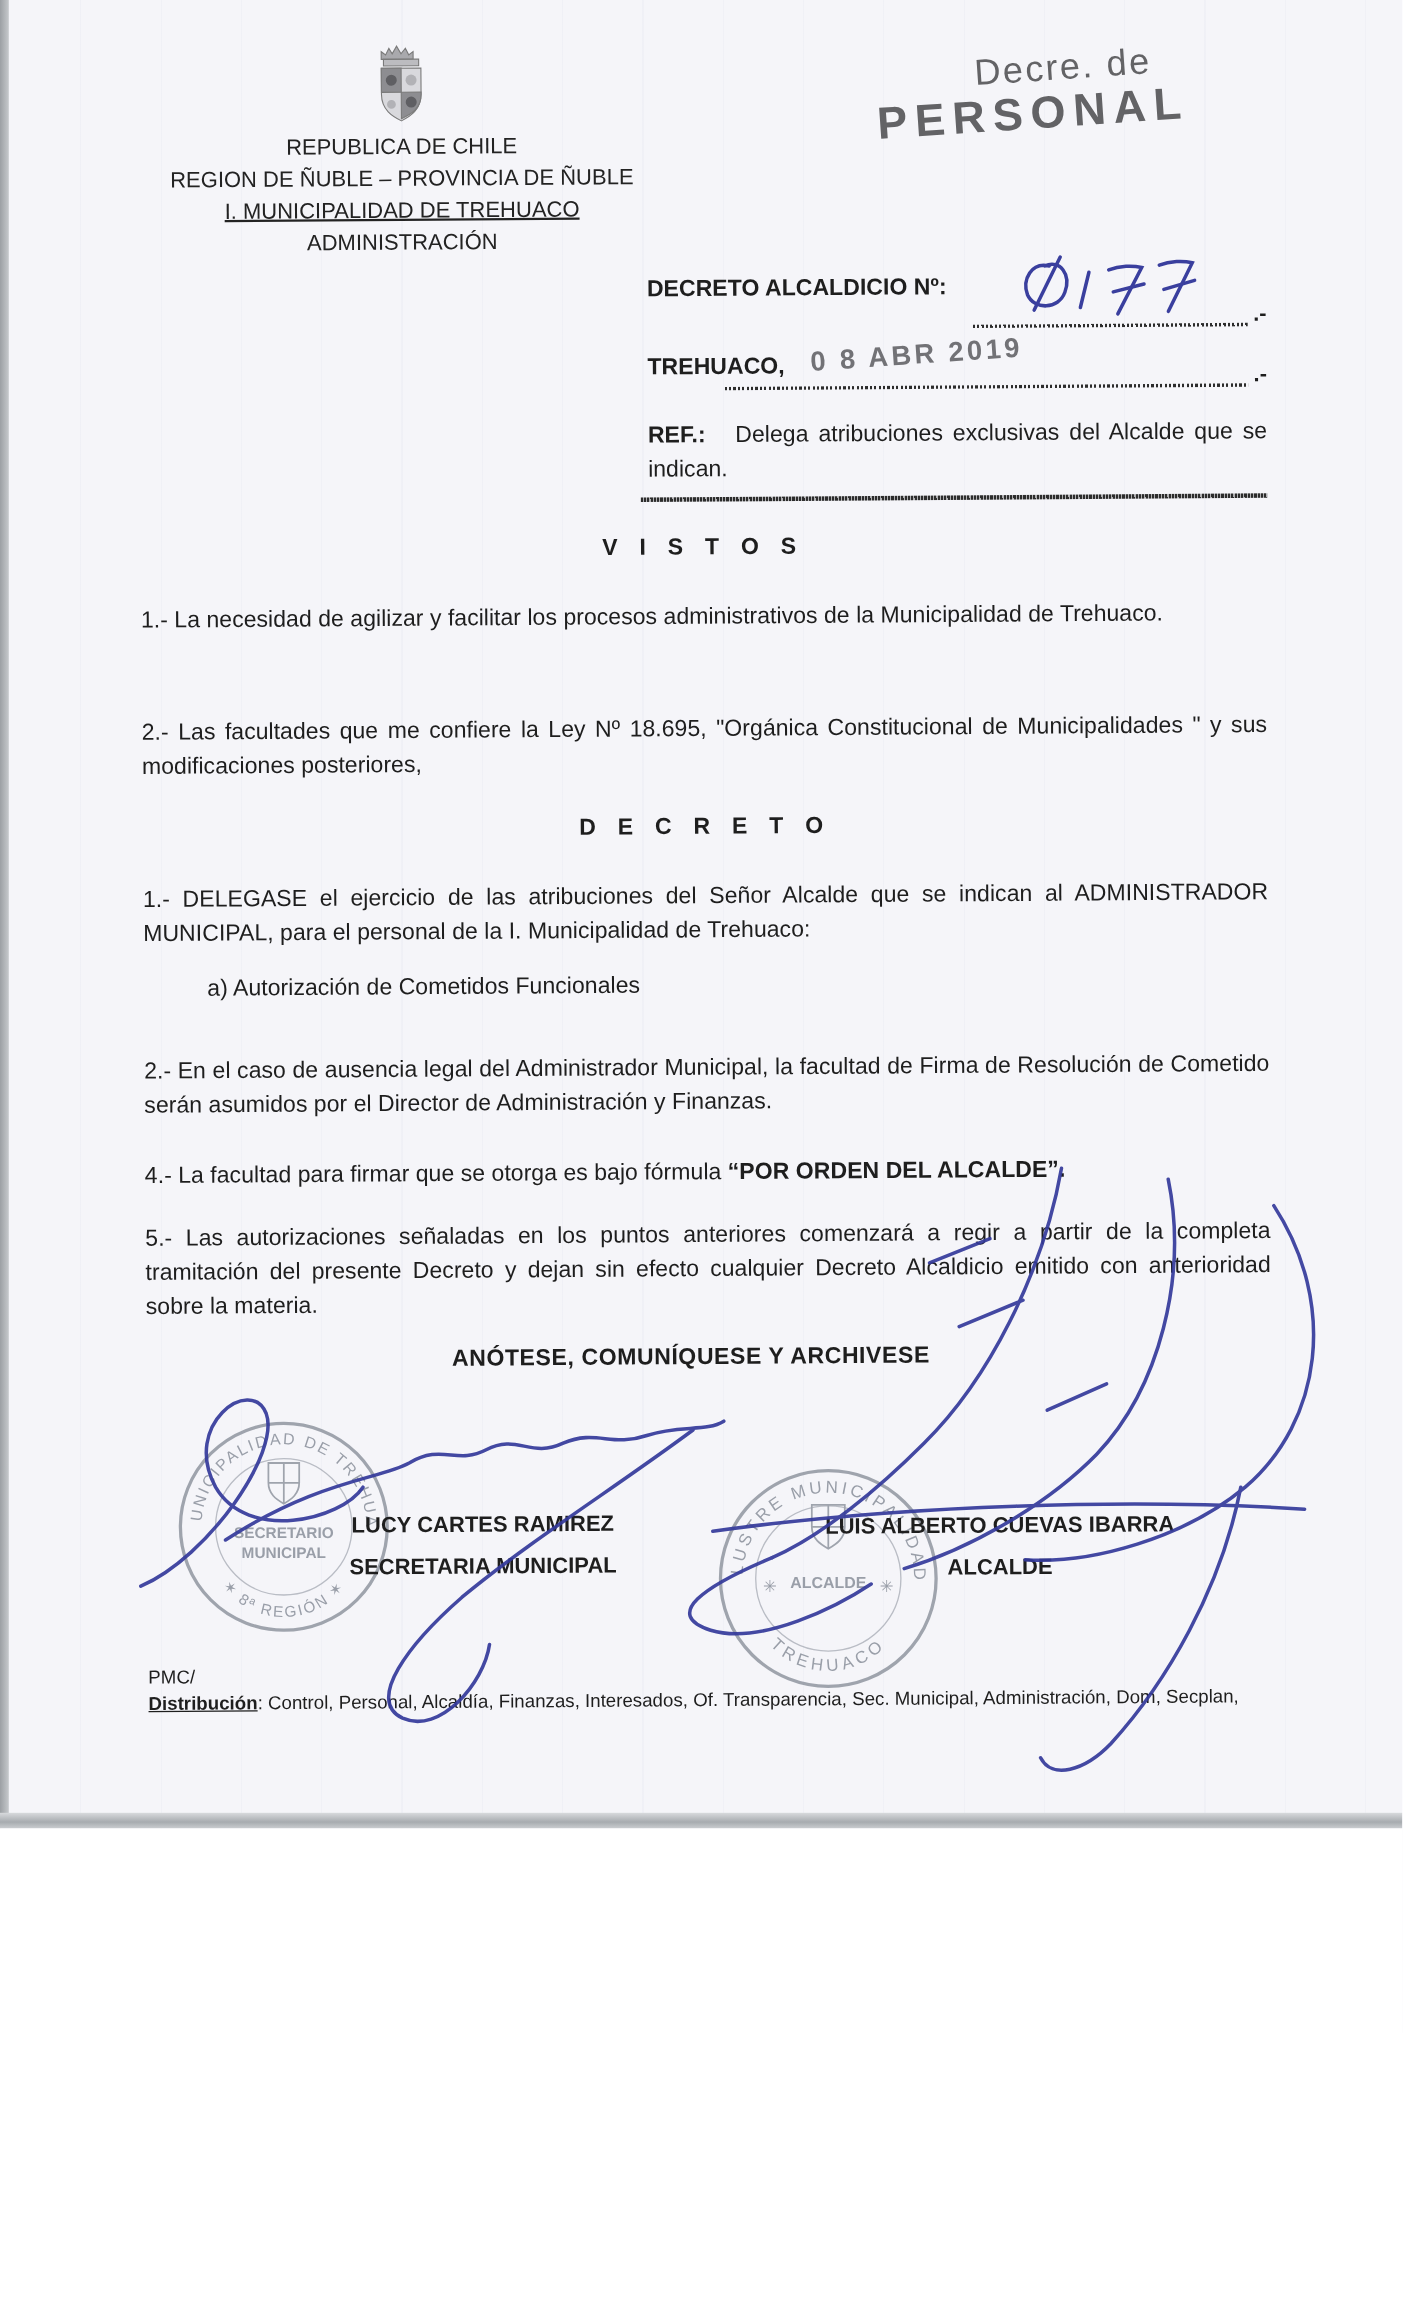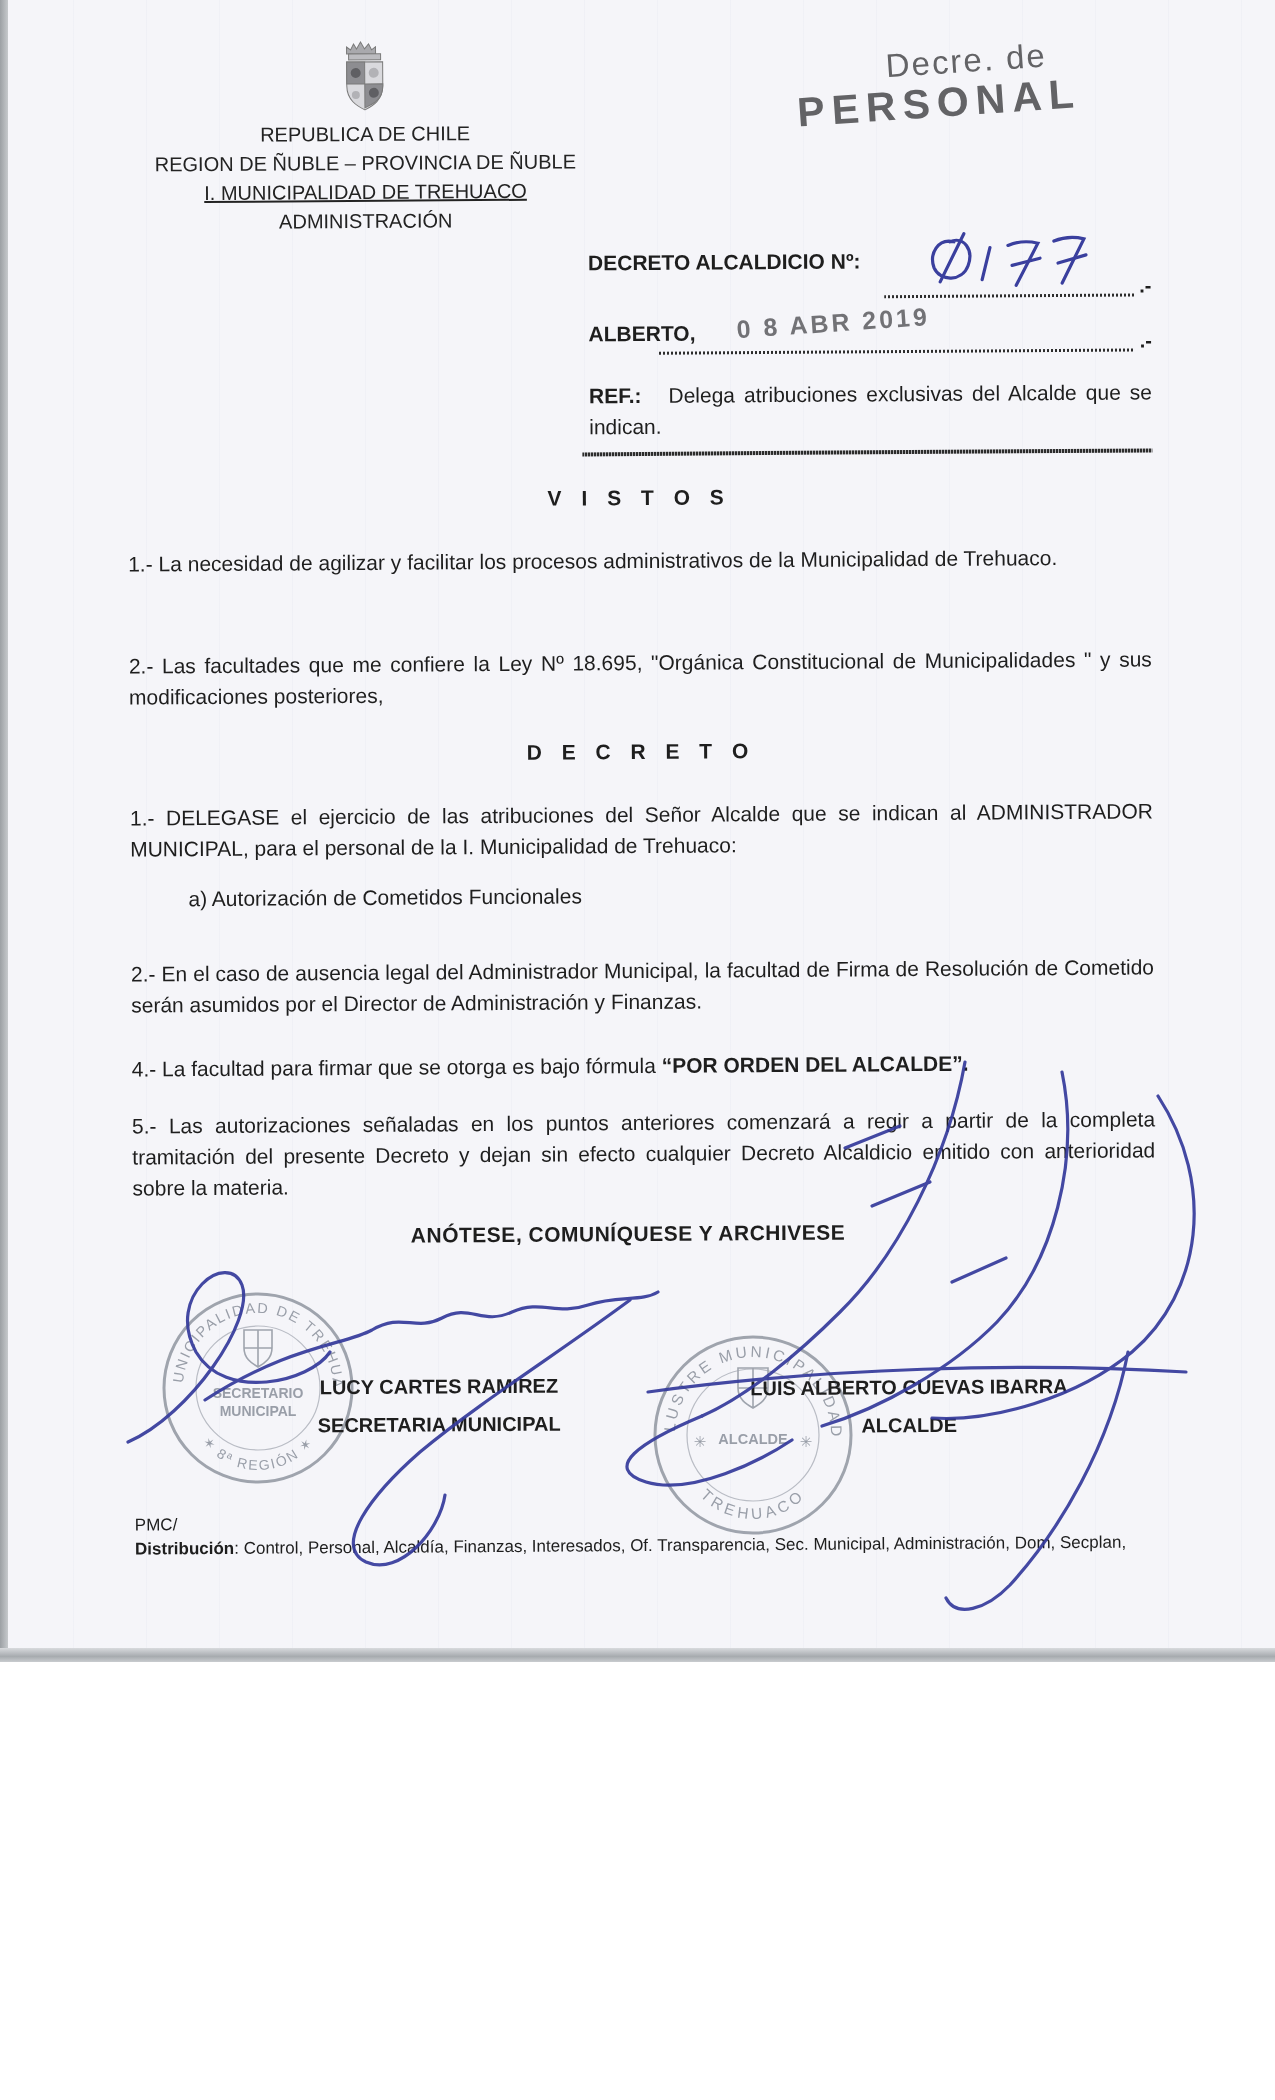--- a/index.html
+++ b/index.html
@@ -29,21 +29,21 @@
   .lbl{font-weight:700;font-size:21px;}
   .dotline{height:3px;background-image:repeating-linear-gradient(90deg,#2c2c2c 0 2px,transparent 2px 4px);}
   .thickrule{height:4px;background-image:repeating-linear-gradient(90deg,#2c2c2c 0 2px,rgba(44,44,44,.35) 2px 3px);}
   .suffix{font-weight:700;font-size:20px;}
   .datestamp{color:#5c5c60;font-weight:700;font-size:25px;letter-spacing:3px;transform:rotate(-3.5deg);opacity:.85;}
   .hand-num{color:#3a3f9e;}
   
   .signame{font-weight:700;font-size:20px;line-height:38px;text-align:center;}
   
   .foot{font-size:17px;line-height:24px;}
-  .foot .dl{font-weight:700;}
+  .foot .dl{font-weight:700;text-decoration:underline;}
   
   .stamps,.ink{position:absolute;left:0;top:0;pointer-events:none;}
   svg text{font-family:"Liberation Sans",sans-serif;}
 </style>
 </head>
 <body>
 
 <div class="screen">
   <div class="scan">
 
@@ -119,21 +119,21 @@
           <path d="M66,22 L58,54"></path>
           <path d="M84,20 C94,16 106,16 114,18 L92,60"></path>
           <path d="M88,40 L116,33"></path>
           <path d="M130,16 C140,12 152,12 160,14 L138,58"></path>
           <path d="M134,38 L162,30"></path>
         </g>
       </svg>
       <div class="abs dotline" style="left:888px;top:297px;width:250px;"></div>
       <div class="abs suffix" style="left:1143px;top:278px;">.-</div>
 
-      <div class="abs lbl" style="left:592px;top:322px;">ALBERTO,</div>
+      <div class="abs lbl" style="left:592px;top:322px;">TREHUACO,</div>
       <div class="abs datestamp" style="left:740px;top:310px;">0 8 ABR 2019</div>
       <div class="abs dotline" style="left:662px;top:352px;width:476px;"></div>
       <div class="abs suffix" style="left:1143px;top:333px;">.-</div>
 
       <div class="abs body-text" style="left:592px;top:380px;width:563px;">
         <span class="bold">REF.:</span>&nbsp;&nbsp;
         <span>Delega atribuciones exclusivas del Alcalde que se indican.</span>
       </div>
       <div class="abs thickrule" style="left:585px;top:452px;width:570px;"></div>
 

